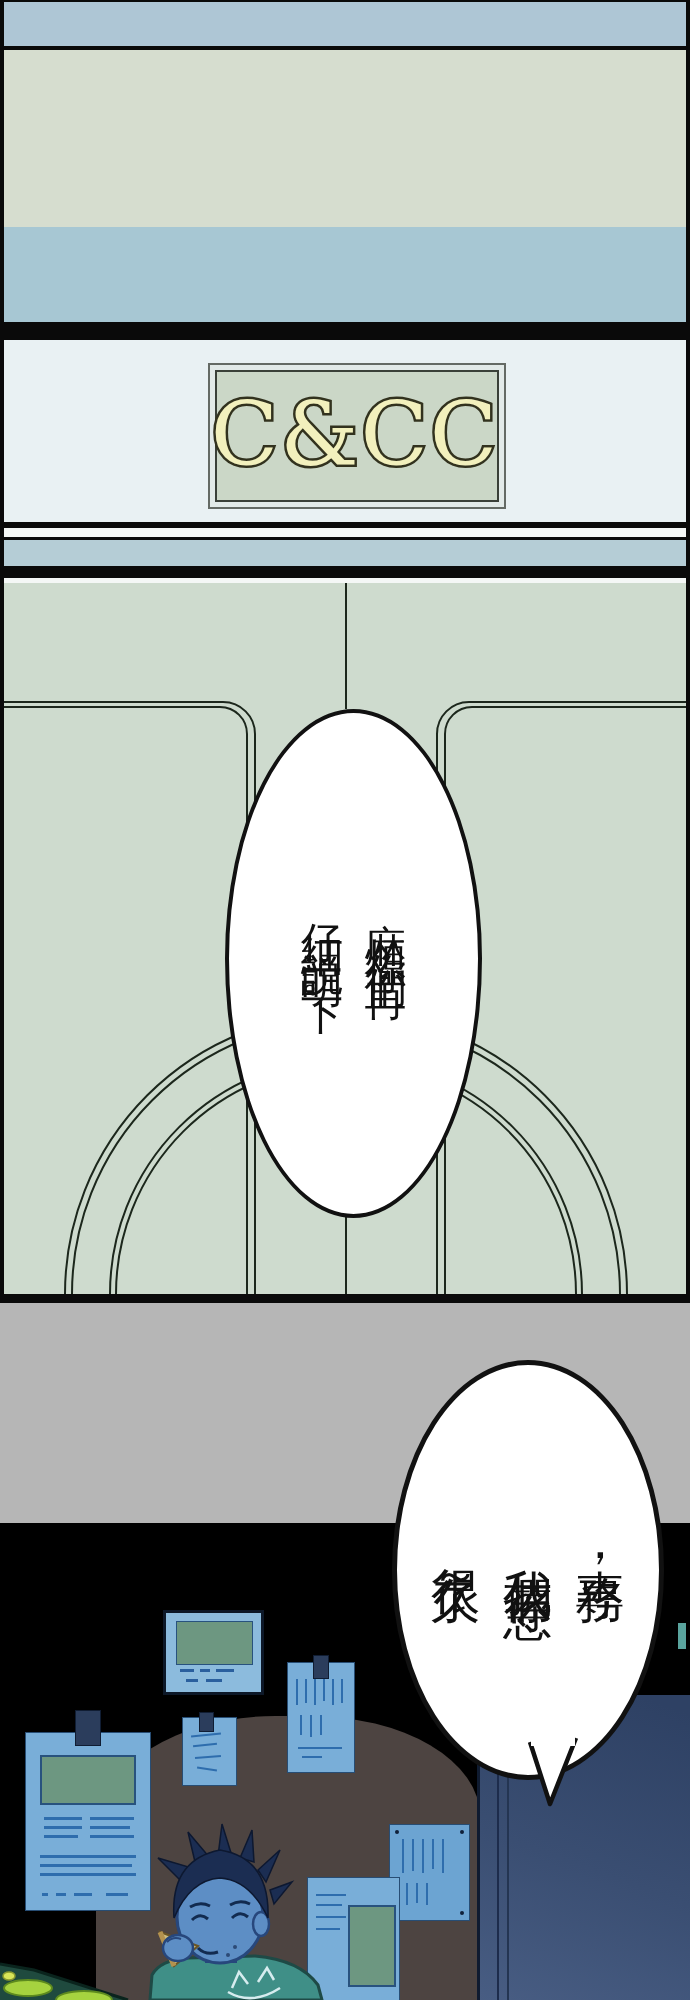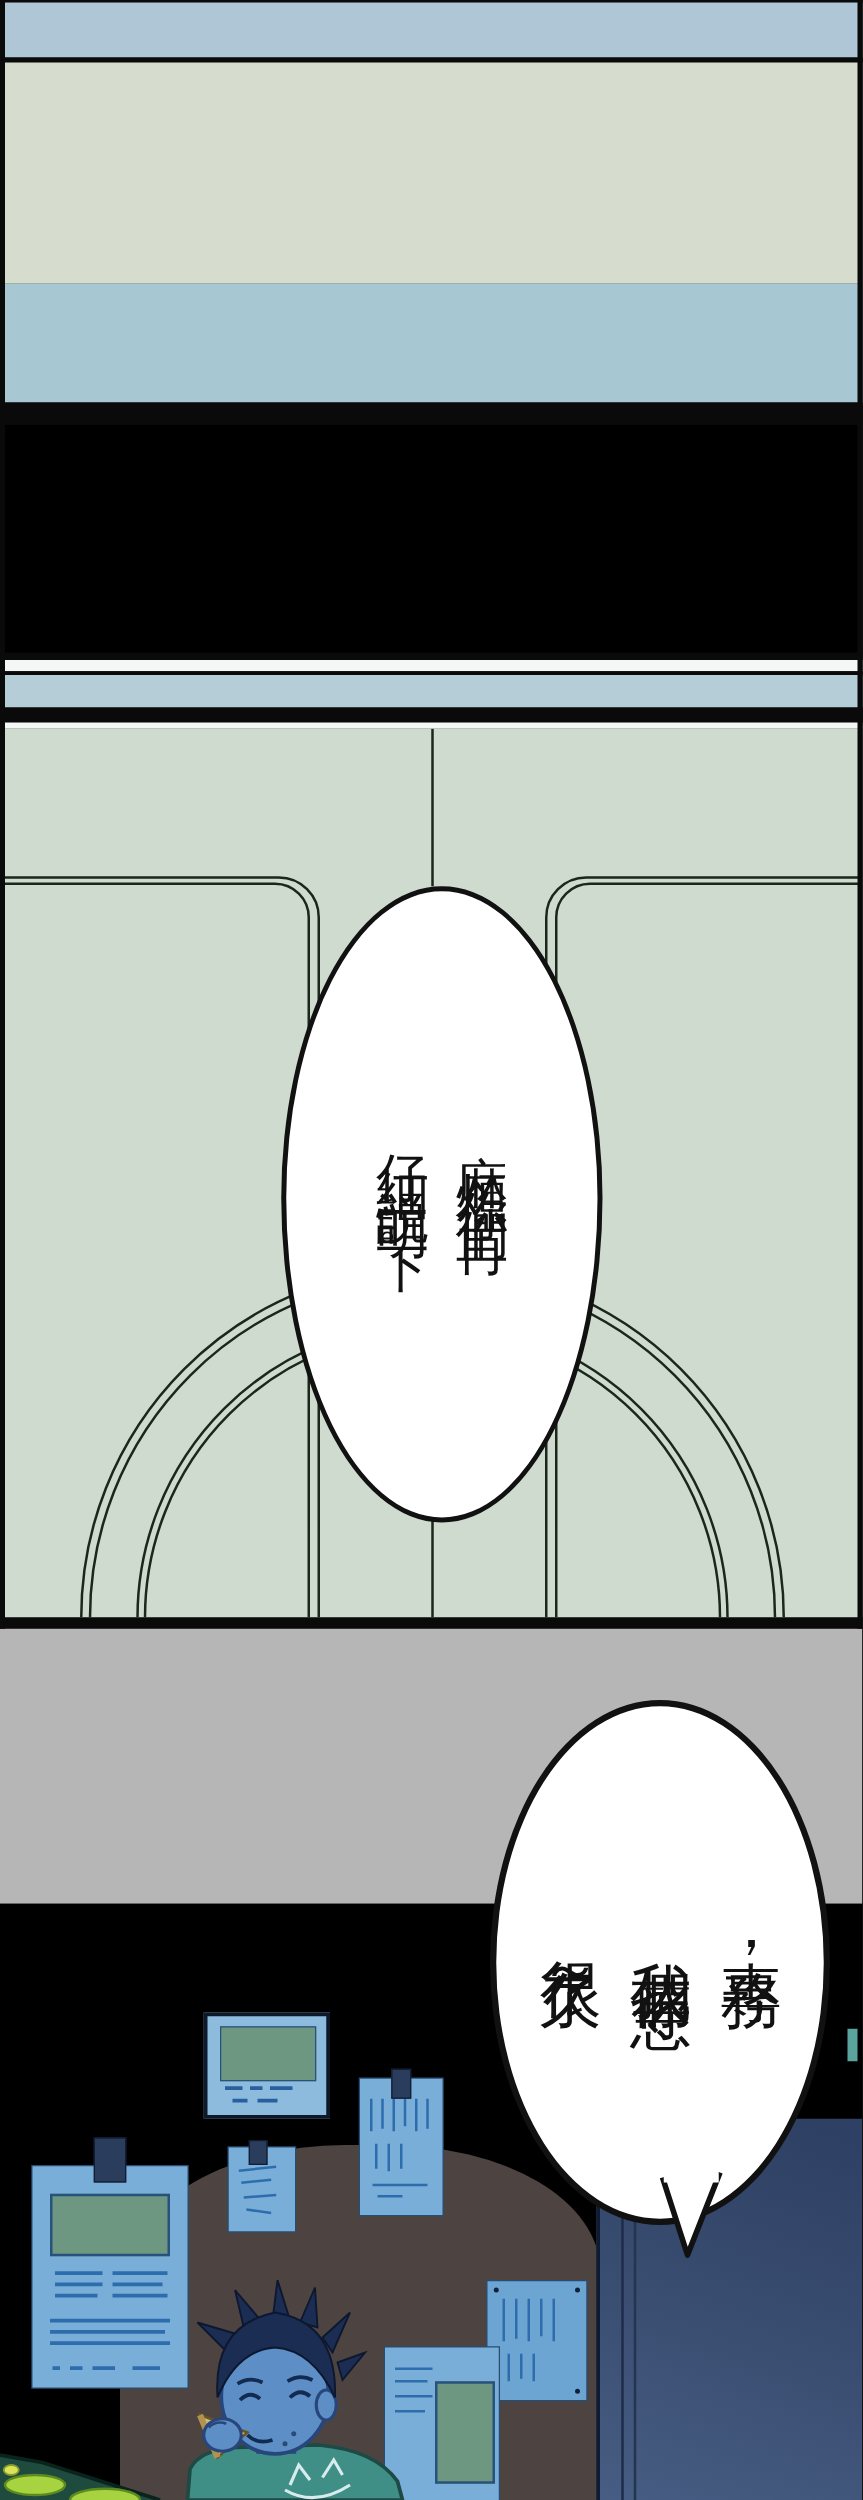--- a/index.html
+++ b/index.html
@@ -49,20 +49,27 @@
 
 <div class="page">
 
   <div class="band" style="top:0;height:2px;background:#0a0a0a;"></div>
   <div class="band" style="top:2px;height:44px;background:#aec6d5;"></div>
   <div class="band" style="top:46px;height:4px;background:#0a0a0a;"></div>
   <div class="band" style="top:50px;height:177px;background:#d6ddcf;"></div>
   <div class="band" style="top:227px;height:95px;background:#a7c7d3;"></div>
   <div class="band" style="top:322px;height:18px;background:#0a0a0a;"></div>
 
+  <div class="band" style="top:340px;height:182px;background:#e9f1f3;">
+    <div class="sign-box" style="top:23px;">
+      <svg width="290" height="128" viewBox="0 0 290 128">
+        <text x="145" y="100" text-anchor="middle" font-family="DejaVu Serif, serif" font-size="88" letter-spacing="2" fill="#f2f0bd" stroke="#32321e" stroke-width="5" paint-order="stroke">C&amp;CC</text>
+      </svg>
+    </div>
+  </div>
 
   <div class="band" style="top:522px;height:6px;background:#0a0a0a;"></div>
   <div class="band" style="top:528px;height:9px;background:#f4f7f6;"></div>
   <div class="band" style="top:537px;height:3px;background:#0a0a0a;"></div>
   <div class="band" style="top:540px;height:26px;background:#b5cdd6;"></div>
   <div class="band" style="top:566px;height:12px;background:#0a0a0a;"></div>
   <div class="band" style="top:578px;height:5px;background:#f4f7f6;"></div>
 
   <div class="door-panel">
     <svg width="690" height="711" viewBox="0 0 690 711">

